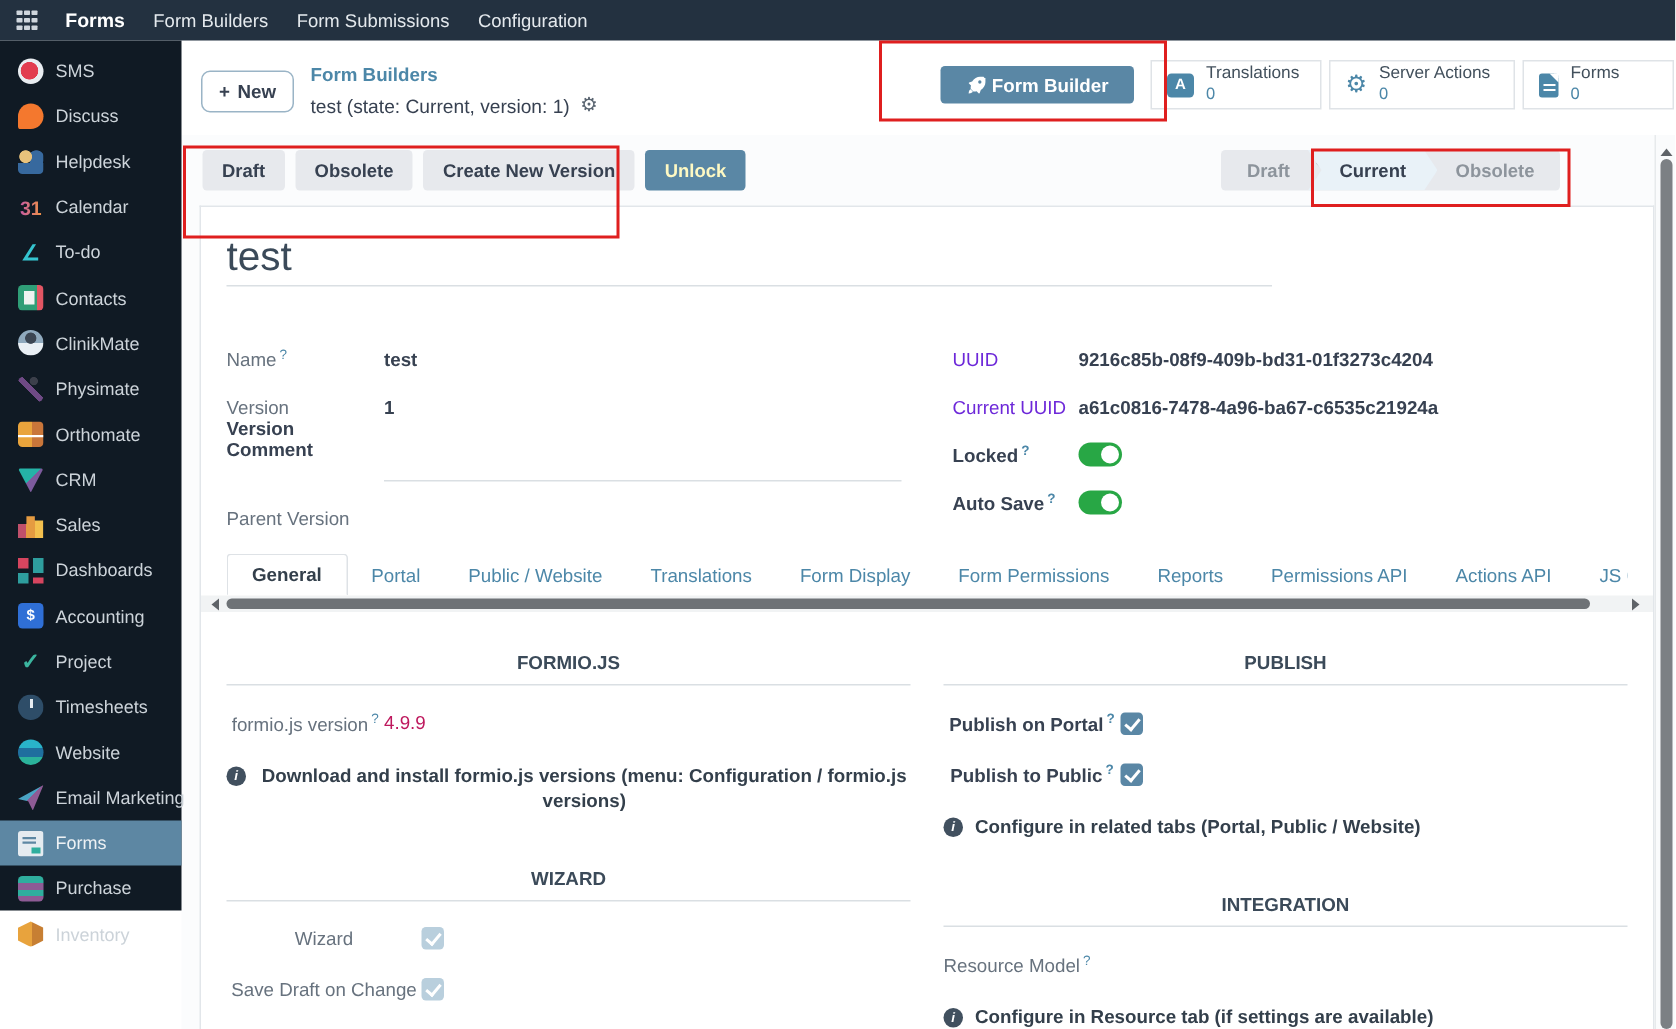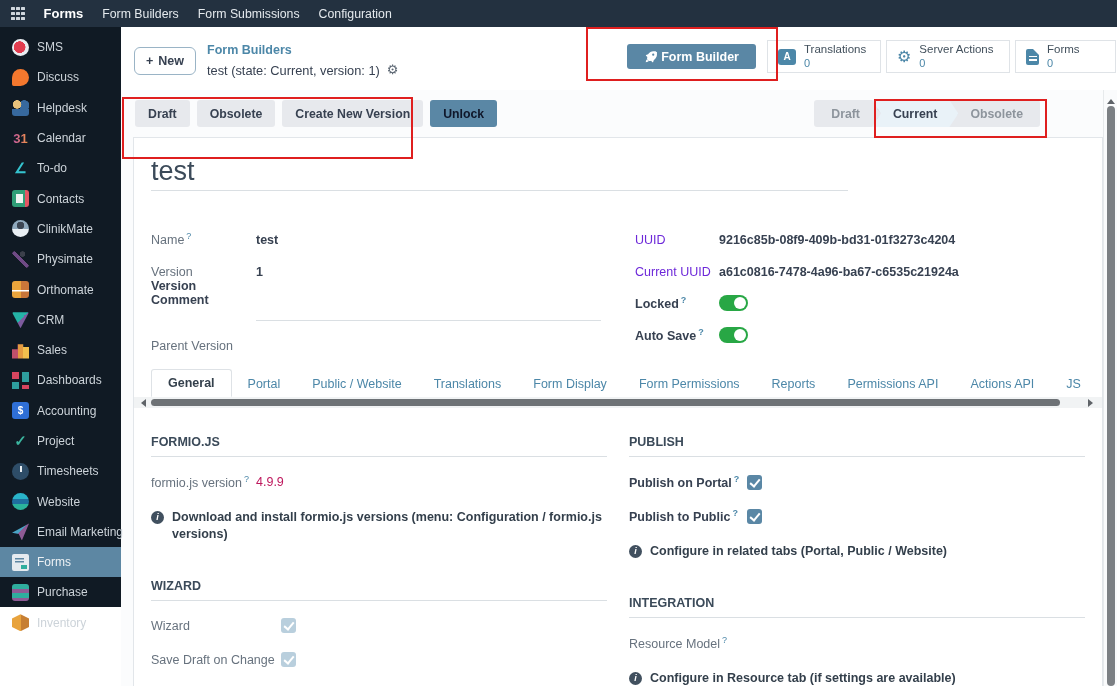--- a/index.html
+++ b/index.html
@@ -103,21 +103,21 @@
   .file-ic::after { content:""; position:absolute; left:2.5px; top:7px; width:8px; height:6.5px;
                     background:repeating-linear-gradient(#fff 0 1.4px, transparent 1.4px 3.2px); }
 
   
   .content-bg { position:absolute; left:121px; top:90px; right:0; bottom:0; background:#fbfcfd; }
   .statusbar { position:absolute; left:121px; top:90px; right:14px; height:47px; display:flex;
                align-items:center; padding-left:14px; }
   .act-btn { height:27px; padding:0 13px; background:#e7e9ed; border:none; border-radius:3px;
              font-weight:bold; font-size:12.3px; color:#374151; margin-right:7px; cursor:pointer;
              font-family:inherit; }
-  .act-btn.unlock { background:#5a87a5; color:#0f172a; }
+  .act-btn.unlock { background:#5a87a5; color:#fef9c3; }
   .stages { position:absolute; right:63px; top:10px; display:flex; align-items:stretch; height:27px;
             background:#e7e9ed; border-radius:3px; }
   .stage { display:flex; align-items:center; padding:0 17px; color:#8d949c; font-weight:bold;
            font-size:12.3px; position:relative; cursor:pointer; }
   .stage-sep { align-self:center; width:8px; height:8px; border-top:1px solid #c3c8cd;
                border-right:1px solid #c3c8cd; transform:rotate(45deg); margin:0 -3px; }
   .stage.active { background:#e9f2f8; color:#374151; padding:0 21px; margin:0 -7px; z-index:2;
       clip-path:polygon(0 0, calc(100% - 9px) 0, 100% 50%, calc(100% - 9px) 100%, 0 100%, 9px 50%); }
 
   
@@ -144,21 +144,21 @@
   .tab.active { background:#fff; border:1px solid #dee2e6; border-bottom-color:#fff;
                 border-radius:3px 3px 0 0; color:#333f4b; font-weight:bold; }
   .hscroll { height:11px; background:#f1f3f4; display:flex; align-items:center; margin:0 -17px; }
   .h-arrow-left { width:0; height:0; border:4px solid transparent; border-right:5px solid #5f6368;
                   margin-left:3px; cursor:pointer; }
   .h-thumb { flex:1; height:7px; background:#6e7276; border-radius:4px; margin:0 28px 0 5px; cursor:grab; }
   .h-arrow-right { width:0; height:0; border:4px solid transparent; border-left:5px solid #5f6368;
                    margin-right:5px; cursor:pointer; }
 
   
-  .sections { display:grid; grid-template-columns:1fr 1fr; column-gap:22px; margin-top:27px; font-size:12.5px; }
+  .sections { display:grid; grid-template-columns:1fr 1fr; column-gap:22px; margin-top:27px; font-size:12.5px;text-align:center; }
   .sec-heading { font-weight:bold; color:#3b4a59; border-bottom:1px solid #dadfe3; padding-bottom:7px;
                  margin-bottom:8px; }
   .sec-heading.second { margin-top:36px; }
   .srow { display:flex; align-items:center; min-height:34px; }
   .s-lbl { width:105px; flex:none; color:#67727e; }
   .p-lbl { width:118px; flex:none; color:#374151; font-weight:bold; }
   .w-lbl { width:130px; flex:none; color:#67727e; }
   .accent-val { color:#be185d; font-weight:normal; cursor:pointer; }
   .info-row { display:flex; gap:8px; font-weight:bold; color:#333f4b; margin-top:10px; line-height:1.35; }
   .info-ic { width:13px; height:13px; border-radius:50%; background:#41505f; color:#fff; font-size:9px;

